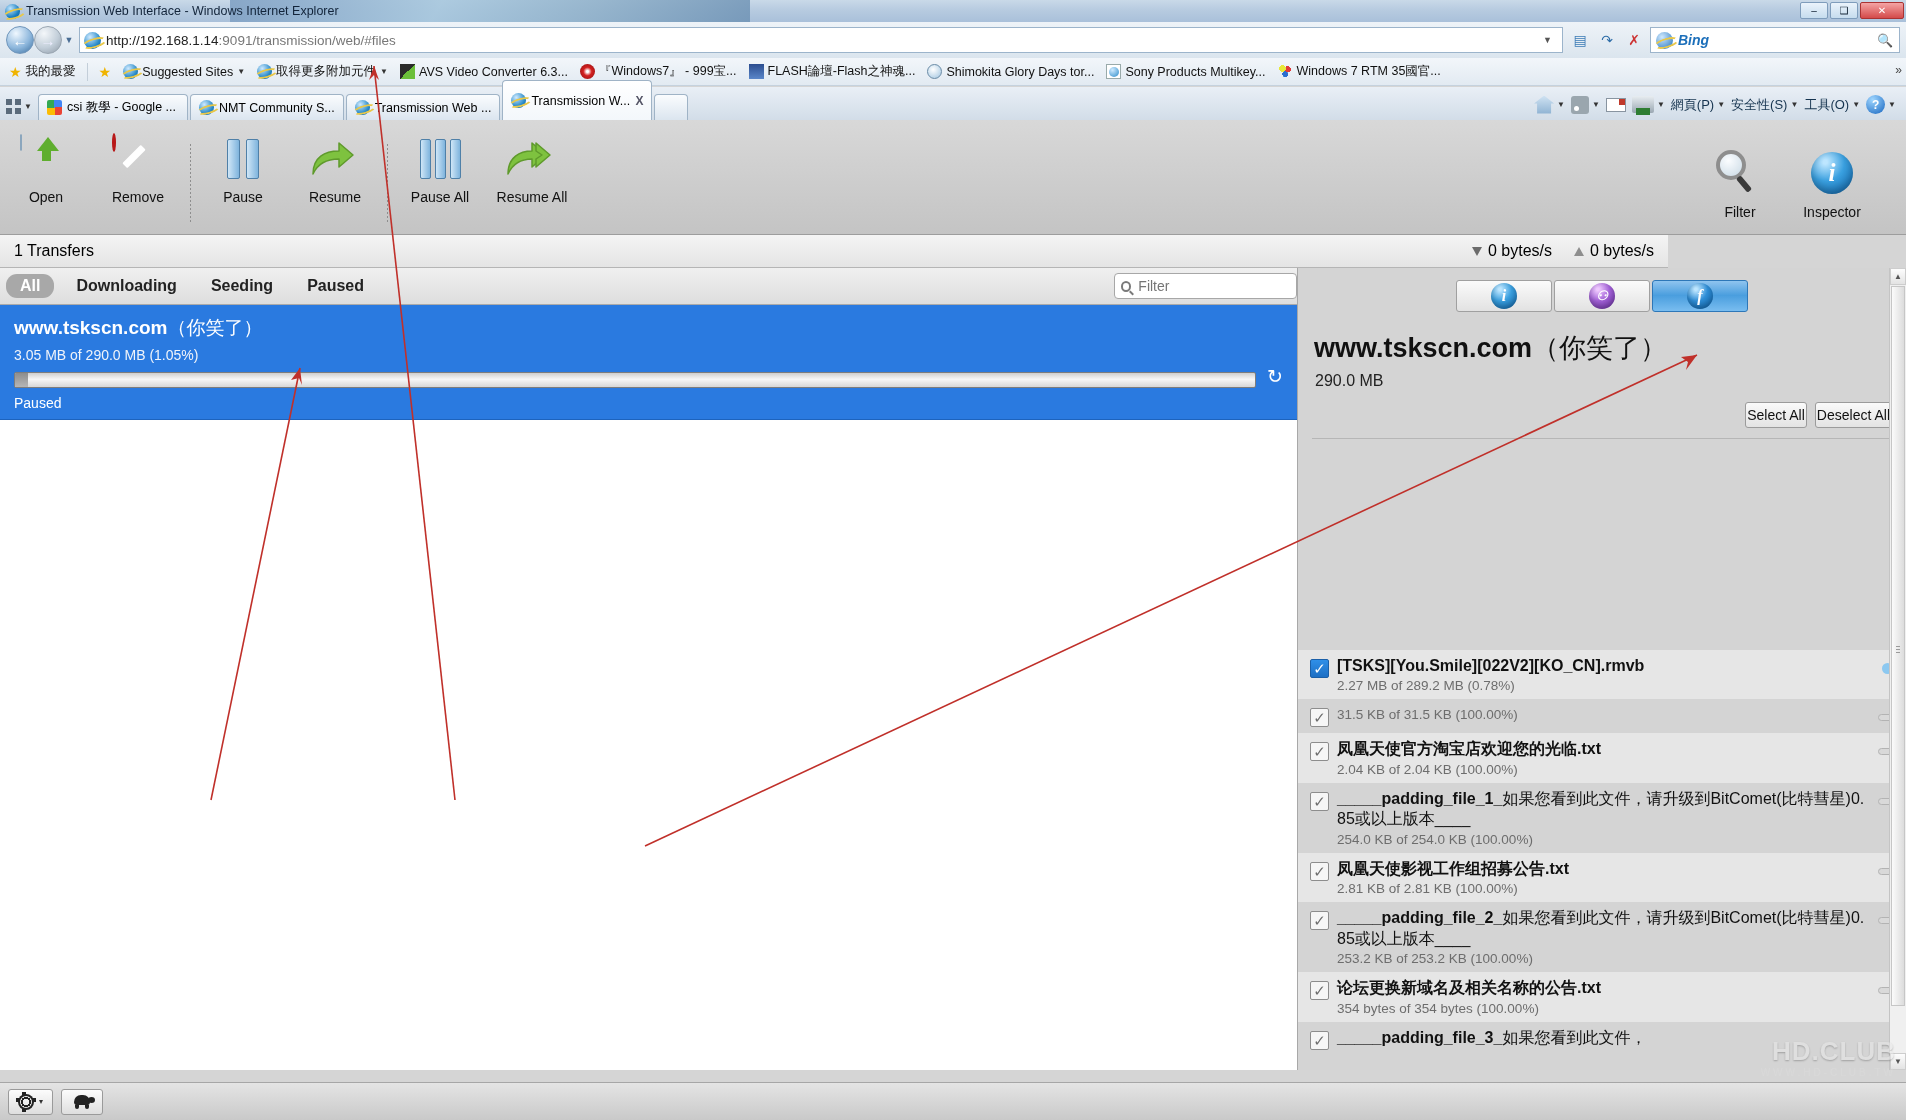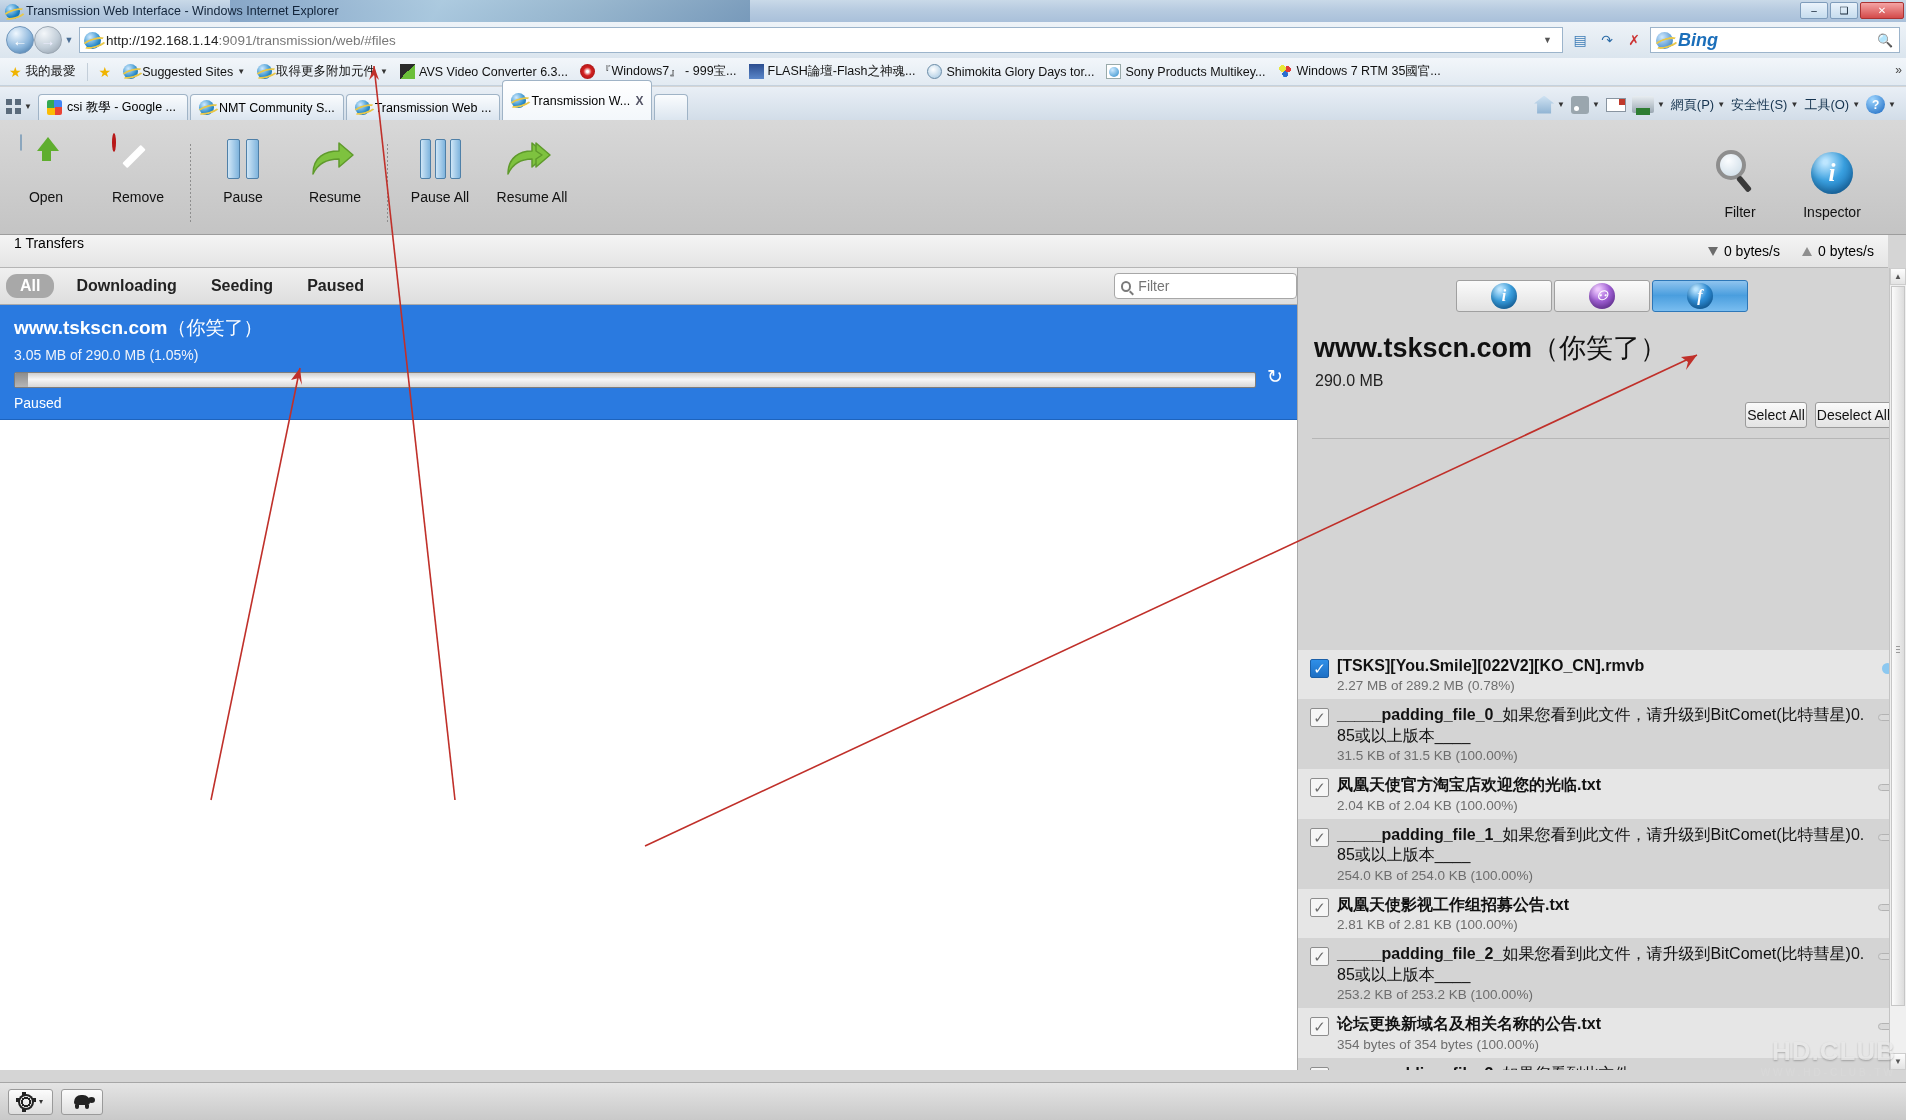--- a/index.html
+++ b/index.html
@@ -73,21 +73,21 @@
   }
   .urltext{ font-size:13.5px; color:#222; }
   .urltext .dim{ color:#777; }
   .urldrop{ margin-left:auto; color:#555; font-size:9px; padding:0 6px;}
   .addr-icons{ display:flex; align-items:center; gap:7px; margin-left:7px;}
   .aic{ width:20px;height:20px; display:flex;align-items:center;justify-content:center; font-size:14px;}
   .searchbox{
     width:250px;height:26px;border:1px solid #9cb4cb;background:#fff;
     display:flex;align-items:center; padding:0 5px; margin-left:6px;
   }
-  .bing{ color:#1c6fba; font-weight:bold; font-style:italic; font-size:18px;}
+  .bing{ color:#1c6fba; font-weight:bold; font-style:italic; font-size:14px;}
   .searchbox .mag{ margin-left:auto; color:#5a5a5a; font-size:13px;}
 
   
   .favbar{
     position:absolute; left:0; top:58px; width:1906px; height:28px;
     background:linear-gradient(to bottom,#f2f6fa,#e2eaf2);
     display:flex; align-items:center; padding:0 4px; gap:2px; overflow:hidden;
     border-bottom:1px solid #c5d2de;
   }
   .favitem{ display:flex;align-items:center; gap:4px; padding:2px 5px; white-space:nowrap; font-size:12.5px; color:#111;}
@@ -192,24 +192,24 @@
   .ic-filter .hdl{ position:absolute; left:27px; top:25px; width:6px;height:18px;background:#3a3a3a;
     transform:rotate(-40deg); border-radius:2px;}
   .ic-inspector{ margin:2px auto 0; width:42px;height:42px;border-radius:50%;
     background:radial-gradient(circle at 34% 24%, #bde6ff 5%, #3aa0e0 45%, #0d62a8 100%);
     color:#fff; display:flex;align-items:center;justify-content:center;
     font-family:"Liberation Serif", serif; font-style:italic; font-weight:bold; font-size:25px;
     box-shadow:inset 0 -4px 8px rgba(0,0,0,.25);}
 
   
   .tm-stats{
-    position:absolute; left:0; top:235px; width:1888px; height:33px;
+    position:absolute; left:0; top:235px; width:1668px; height:33px;
     background:linear-gradient(to bottom,#f4f4f4,#e4e4e4);
     border-bottom:1px solid #b5b5b5;
-    display:flex; padding:0 14px; font-size:14px;
+    display:flex; align-items:center; padding:0 14px; font-size:16px;
   }
   .tm-stats .right{ margin-left:auto; display:flex; align-items:center; gap:22px;}
   .spd{ display:flex; align-items:center; gap:6px;}
   .arrow-d, .arrow-u{ width:0;height:0;}
   .arrow-d{ border-left:5px solid transparent;border-right:5px solid transparent;border-top:9px solid #6b6b6b;}
   .arrow-u{ border-left:5px solid transparent;border-right:5px solid transparent;border-bottom:9px solid #8e8e8e;}
 
   
   .tm-filters{
     position:absolute; left:0; top:268px; width:1297px; height:37px;
@@ -619,21 +619,20 @@
         <span class="fbody">
           <span class="fname">[TSKS][You.Smile][022V2][KO_CN].rmvb</span>
           <span class="fmeta" style="display:block">2.27 MB of 289.2 MB (0.78%)</span>
         </span>
         <span class="fdot"></span>
       </div>
 
       <div class="frow">
         <span class="chk">✓</span>
         <span class="fbody">
-          <span class="fname"><span>_____padding_file_0_</span><span class="cn">如果您看到此文件，请升级到BitComet(比特彗星)0.85或以上版本____</span></span>
           <span class="fmeta" style="display:block">31.5 KB of 31.5 KB (100.00%)</span>
         </span>
         <span class="fdash"></span>
       </div>
 
       <div class="frow alt">
         <span class="chk">✓</span>
         <span class="fbody">
           <span class="fname">凤凰天使官方淘宝店欢迎您的光临.txt</span>
           <span class="fmeta" style="display:block">2.04 KB of 2.04 KB (100.00%)</span>

